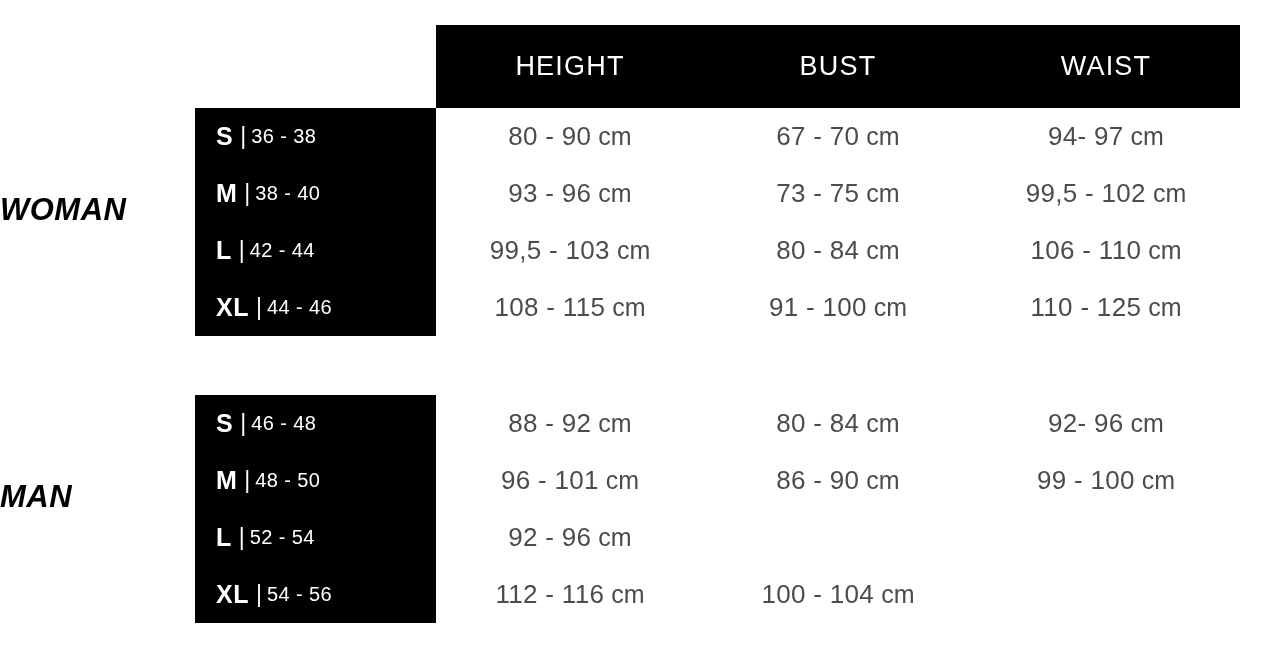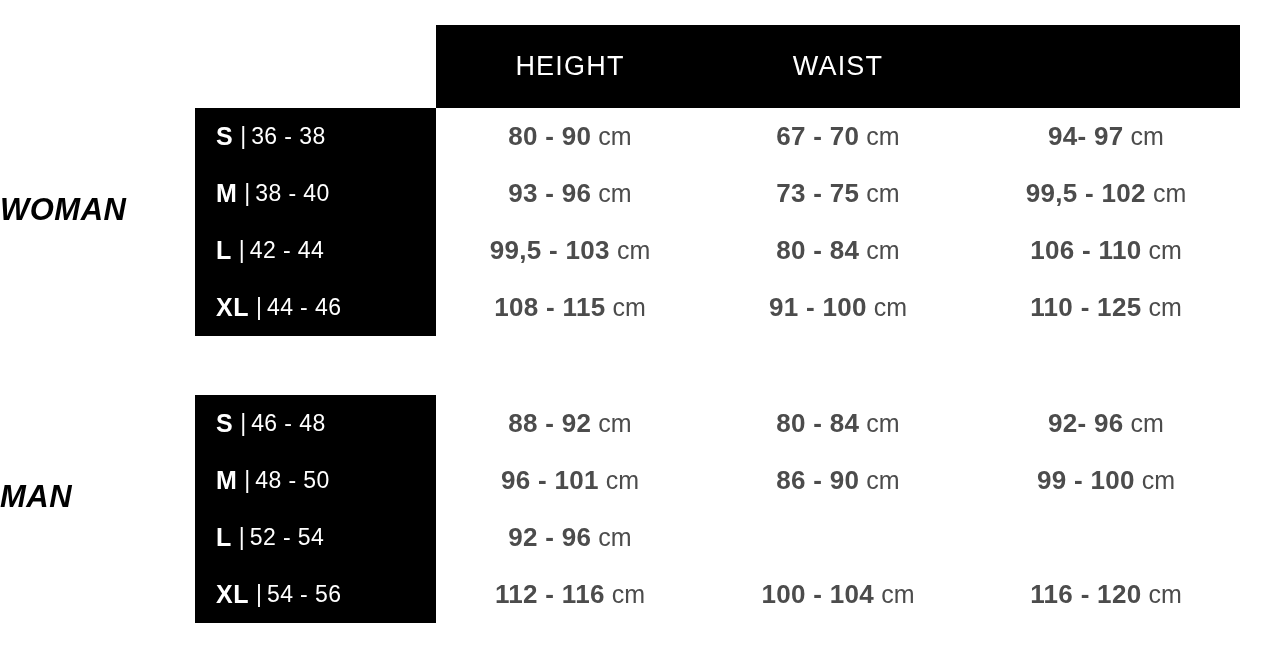--- a/index.html
+++ b/index.html
@@ -68,21 +68,21 @@
     font-size: 25px;
     font-weight: bold;
     letter-spacing: 0.5px;
   }
   .size-sep {
     font-size: 23px;
     font-weight: 400;
     margin: 0 5px 0 7px;
   }
   .size-range {
-    font-size: 23px;
+    font-size: 20px;
     font-weight: 400;
     letter-spacing: 0.4px;
   }
 
   
   .group-label {
     position: absolute;
     font-size: 31px;
     font-weight: bold;
     font-style: italic;
@@ -108,38 +108,39 @@
     align-items: center;
   }
   .meas-cell {
     width: 268px;
     text-align: center;
     color: #4c4c4c;
     font-size: 26px;
     white-space: nowrap;
   }
   .meas-cell .val {
-    font-weight: bold;
+    font-weight: normal;
     letter-spacing: 0.3px;
   }
   .meas-cell .unit {
     font-weight: 400;
     font-size: 25px;
     margin-left: 7px;
     color: #4c4c4c;
     text-align: right;
   }
 </style>
 </head>
 <body>
 
 <div class="sheet">
 
   <div class="header-band">
     <div class="header-cell hc-height">HEIGHT</div>
+    <div class="header-cell hc-bust">BUST</div>
     <div class="header-cell hc-waist">WAIST</div>
   </div>
 
   <div class="group-label women">WOMAN</div>
 
   <div class="size-block women">
     <div class="size-row">
       <span class="size-code">S</span>
       <span class="size-sep">|</span>
       <span class="size-range">36 - 38</span>
@@ -219,17 +220,16 @@
       <div class="meas-cell"><span class="val">96 - 101</span><span class="unit">cm</span></div>
       <div class="meas-cell"><span class="val">86 - 90</span><span class="unit">cm</span></div>
       <div class="meas-cell"><span class="val">99 - 100</span><span class="unit">cm</span></div>
     </div>
     <div class="meas-row">
       <div class="meas-cell"><span class="val">92 - 96</span><span class="unit">cm</span></div>
     </div>
     <div class="meas-row">
       <div class="meas-cell"><span class="val">112 - 116</span><span class="unit">cm</span></div>
       <div class="meas-cell"><span class="val">100 - 104</span><span class="unit">cm</span></div>
-      <div class="meas-cell"><span class="val">116 - 120</span><span class="unit">cm</span></div>
     </div>
   </div>
 
 </div>
 
 </body></html>

